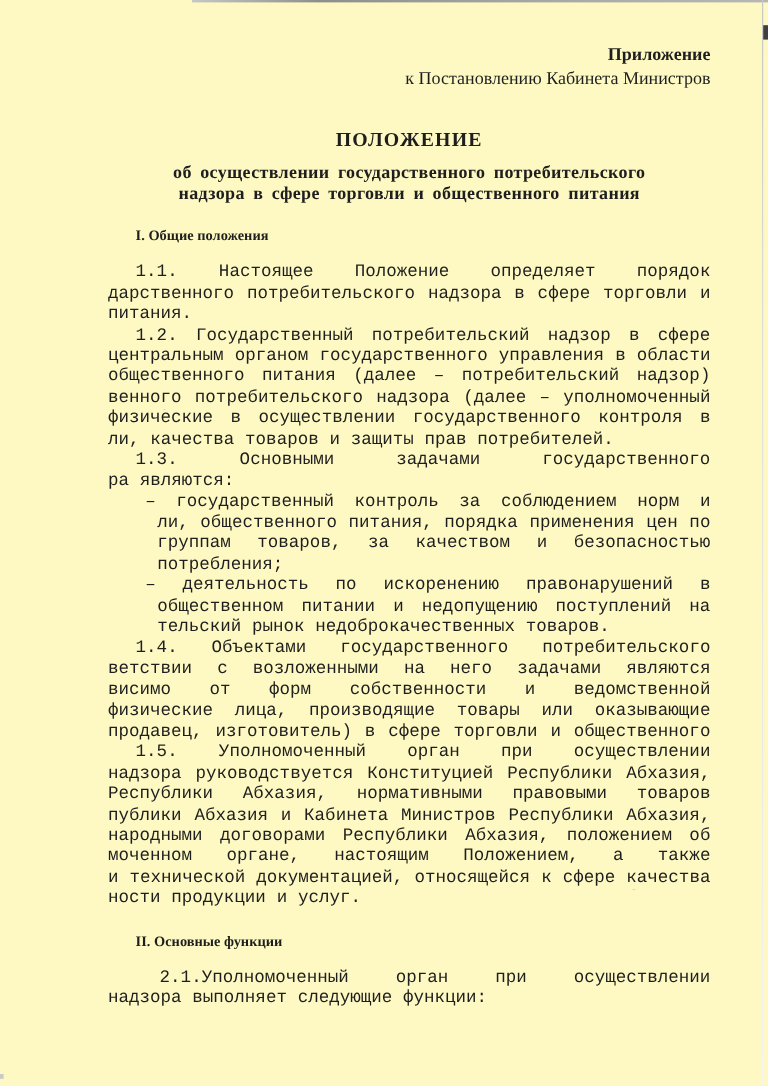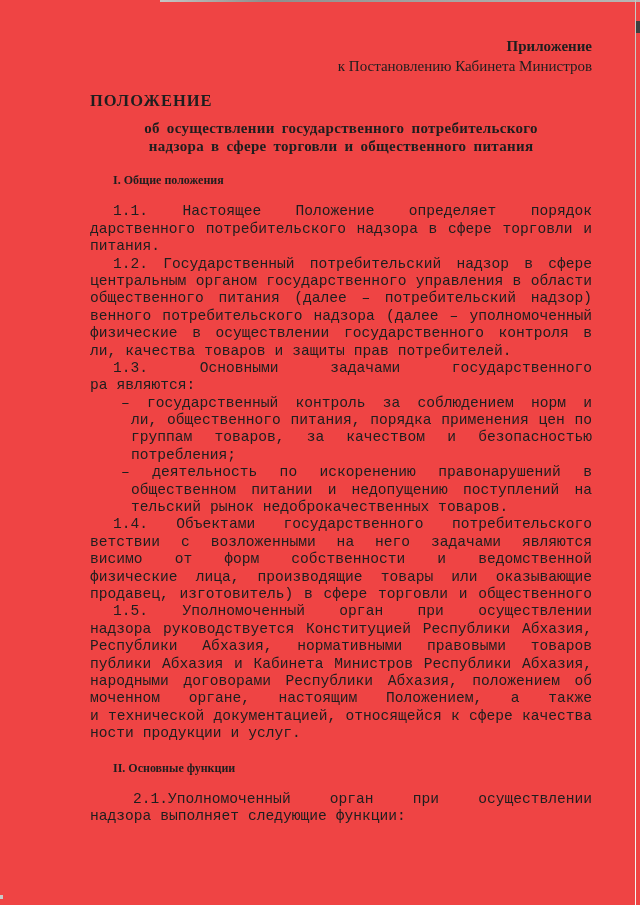--- a/index.html
+++ b/index.html
@@ -4,37 +4,38 @@
 <style>
   html, body {
     margin: 0;
     padding: 0;
     background: #ffffff;
   }
   .page {
     position: relative;
     width: 640px;
     height: 905px;
-    background: #ef4444;
+    background: #fef9c3;
     font-family: "Liberation Serif", "DejaVu Serif", serif;
     color: #1e1e1e;
     overflow: hidden;
   }
   .content {
     padding: 0 48px 0 90px; 
   }
   .doc-header {
     padding-top: 36px;
     text-align: right;
     font-size: 15px;
     line-height: 20px;
   }
   .doc-header .bold { font-weight: bold; }
   .title {
-    margin-top: 16px;
+    margin-top: 32px;
+    text-align: center;
     font-weight: bold;
     font-size: 16.5px;
     line-height: 18px;
     letter-spacing: 1px;
   }
   .subtitle {
     margin-top: 9px;
     text-align: center;
     font-weight: bold;
     font-size: 15px;

